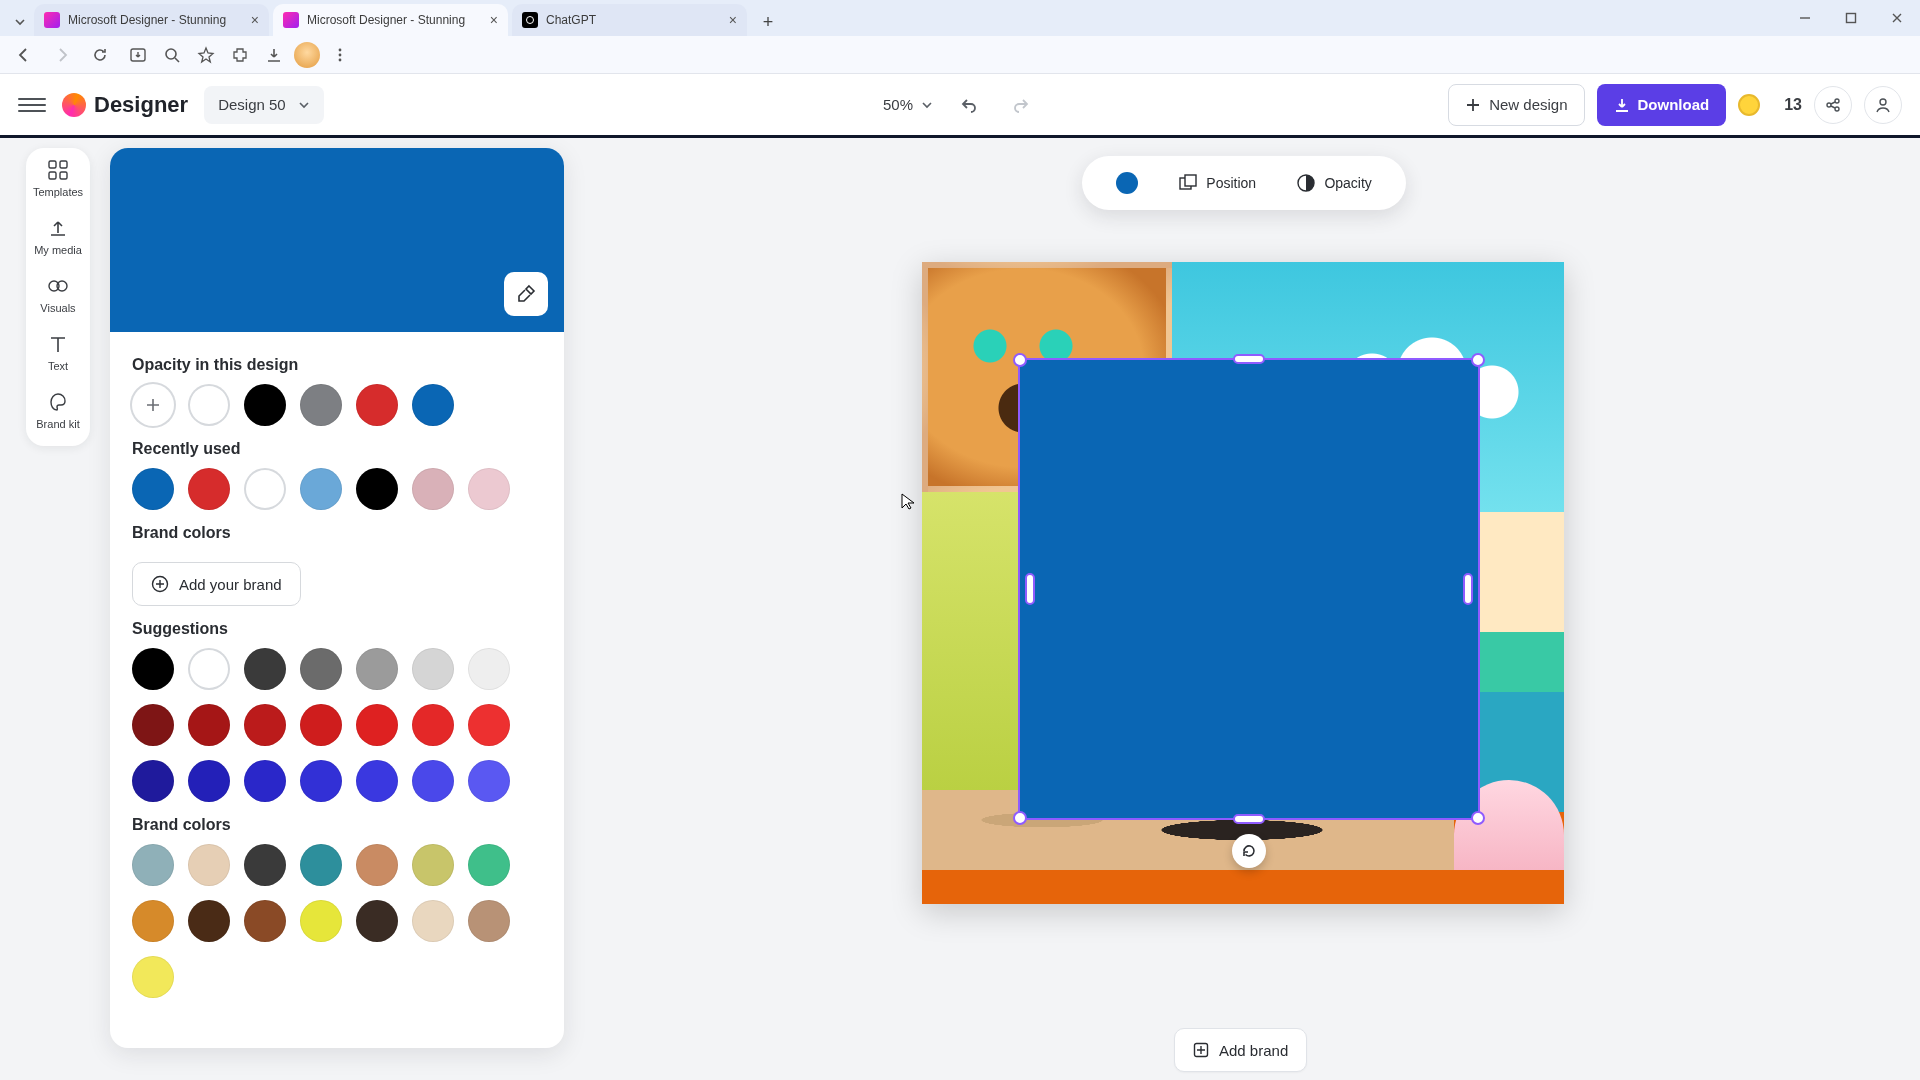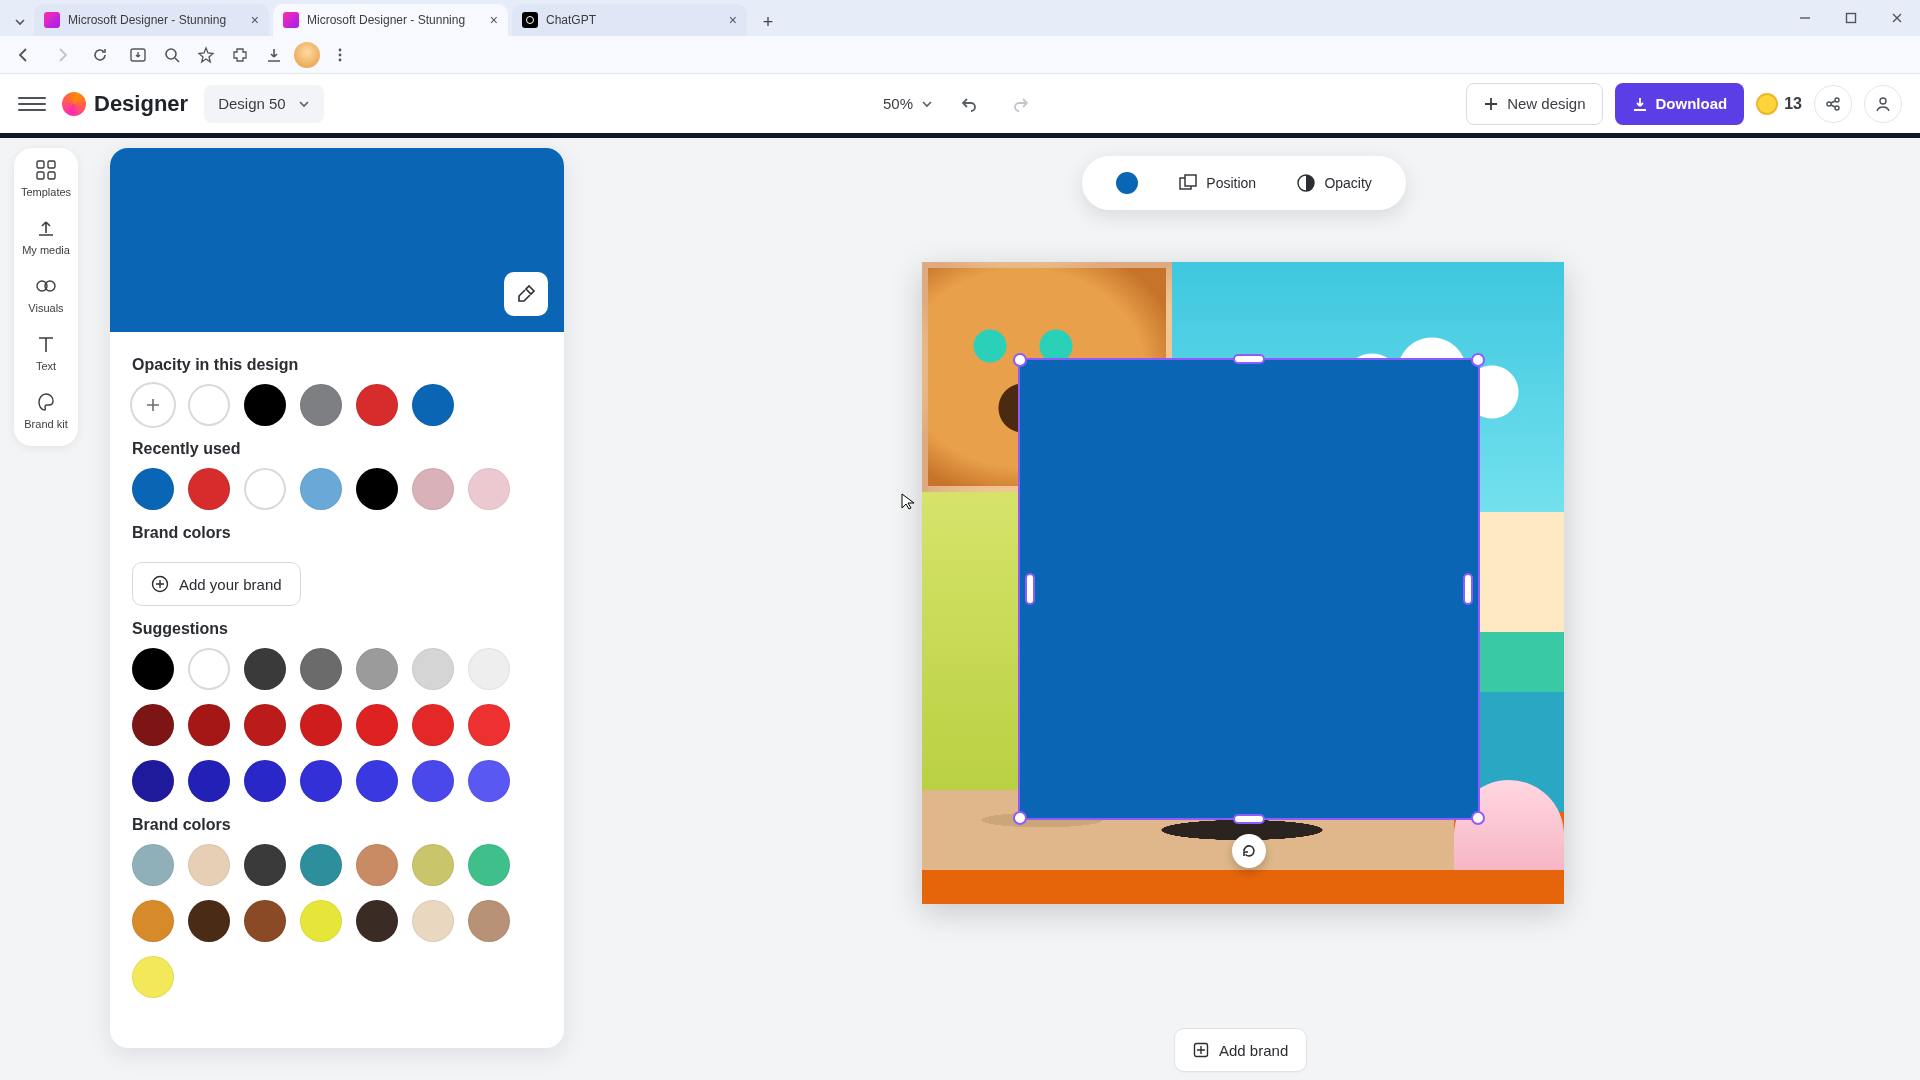--- a/index.html
+++ b/index.html
@@ -27,21 +27,21 @@
   .url-pill { flex:1; height:30px; background:#f7f9fe; display:flex; align-items:center; gap:10px; padding:0 8px; border-radius:16px; }
   .url-pill .secure{ width:18px; height:18px; display:flex; align-items:center; justify-content:center; color:#555; }
   .url-text { font-size:14px; color:#202124; }
   .url-domain { color:#5f6368; }
   .url-path { color:#5f6368; }
   .right-icons { display:flex; gap:6px; align-items:center; }
   .right-icons .nav-btn{ color:#4a4a4a; }
   .avatar { width:26px; height:26px; border-radius:50%; background:radial-gradient(circle at 50% 40%, #ffd9a0, #e39b3f); }
 
   
-  .app-header { height: 64px; background: #ffffff; border-bottom: 5px solid #0f172a; display:flex; align-items:center; padding: 0 18px; gap:16px; }
+  .app-header { height: 64px; background: #ffffff; border-bottom: 3px solid #0f172a; display:flex; align-items:center; padding: 0 18px; gap:16px; }
   .hamburger { width:28px; height:28px; display:flex; flex-direction:column; justify-content:center; gap:4px; cursor:pointer; }
   .hamburger span{ height:2px; background:#4d5257; border-radius:1px; }
   .brand { display:flex; align-items:center; gap:8px; }
   .brand-logo { width:24px; height:24px; border-radius:50%; background: conic-gradient(from 200deg, #ff2bb0, #ff8a00, #ff2bb0); position:relative; }
   .brand-name { font-size:22px; font-weight:600; color:#20232a; }
   .design-selector { background:#f2f4f7; height:38px; border-radius:8px; display:flex; align-items:center; padding:0 14px; gap:12px; color:#3a3d42; font-size:15px; cursor:pointer; }
   .header-center { position:absolute; left:50%; transform:translateX(-50%); display:flex; align-items:center; gap:20px; }
   .zoom-display { font-size:15px; color:#3a3d42; display:flex; align-items:center; gap:8px; cursor:pointer; }
   .hist-btn { width:32px; height:32px; display:flex; align-items:center; justify-content:center; color:#5a5f66; cursor:pointer; border-radius:6px; }
   .hist-btn.disabled { color:#c2c6cc; }
@@ -49,21 +49,21 @@
   .btn { height:42px; border-radius:8px; display:flex; align-items:center; padding:0 16px; gap:8px; font-size:15px; cursor:pointer; border:1px solid transparent; }
   .btn-outline { background:#fff; border-color:#d7dbe2; color:#3a3d42; }
   .btn-primary { background:#5b3ee6; color:#fff; font-weight:600; }
   .coin { width:22px; height:22px; border-radius:50%; background:#ffd43b; border:2px solid #e8b92d; }
   .coin-count { font-size:16px; font-weight:600; color:#3a3d42; }
   .circ-btn { width:38px; height:38px; border-radius:50%; border:1px solid #e2e5ea; display:flex; align-items:center; justify-content:center; color:#4d5257; cursor:pointer; }
 
   
   .workspace { position:relative; height: 942px; background:#f3f4f6; }
 
-  .left-rail { position:absolute; left:14px; top:10px; width:64px; background:#fff; border-radius:18px; box-shadow:0 2px 10px rgba(30,34,40,.08); padding:10px 0 16px; display:flex; flex-direction:column; align-items:center; gap:18px; }
+  .left-rail { position:absolute; left:26px; top:10px; width:64px; background:#fff; border-radius:18px; box-shadow:0 2px 10px rgba(30,34,40,.08); padding:10px 0 16px; display:flex; flex-direction:column; align-items:center; gap:18px; }
   .rail-item { display:flex; flex-direction:column; align-items:center; gap:4px; cursor:pointer; color:#3a3d42; }
   .rail-item .ico { width:24px; height:24px; display:flex; align-items:center; justify-content:center; }
   .rail-item span { font-size:11px; }
 
   .side-panel { position:absolute; left:110px; top:10px; width:454px; background:#fff; border-radius:18px; box-shadow:0 6px 24px rgba(30,34,40,.10); overflow:hidden; }
   .panel-scroll { height: 900px; overflow-y:auto; }
   .panel-scroll::-webkit-scrollbar{ width:10px; }
   .panel-scroll::-webkit-scrollbar-thumb{ background:#d6d9dd; border-radius:5px; }
   .color-hero { height: 184px; background:#0a66b4; position:relative; }
   .eyedrop { position:absolute; right:16px; bottom:16px; width:44px; height:44px; background:#fff; border-radius:10px; display:flex; align-items:center; justify-content:center; cursor:pointer; }
@@ -267,21 +267,21 @@
           <path d="M8 2v12M2 8h12" stroke="#3a3d42" stroke-width="1.8"></path>
         </svg>
       <span>New design</span>
     </div>
     <div class="btn btn-primary">
       <svg width="16" height="16">
           <path d="M8 2v8m0 0l-3-3m3 3l3-3M2 14h12" stroke="#fff" stroke-width="1.8" fill="none"></path>
         </svg>
       <span>Download</span>
     </div>
-    <div style="display:flex;align-items:center;gap:6px;">
+    <div style="display:flex;align-items:center;gap:24px;">
       <div class="coin"></div>
       <span class="coin-count">13</span>
     </div>
     <div class="circ-btn">
         <svg width="18" height="18">
           <circle cx="5" cy="9" r="2" stroke="#4d5257" stroke-width="1.4" fill="none"></circle>
           <circle cx="13" cy="5" r="2" stroke="#4d5257" stroke-width="1.4" fill="none"></circle>
           <circle cx="13" cy="13" r="2" stroke="#4d5257" stroke-width="1.4" fill="none"></circle>
           <path d="M7 8l4-2M7 10l4 2" stroke="#4d5257" stroke-width="1.4"></path>
         </svg>

